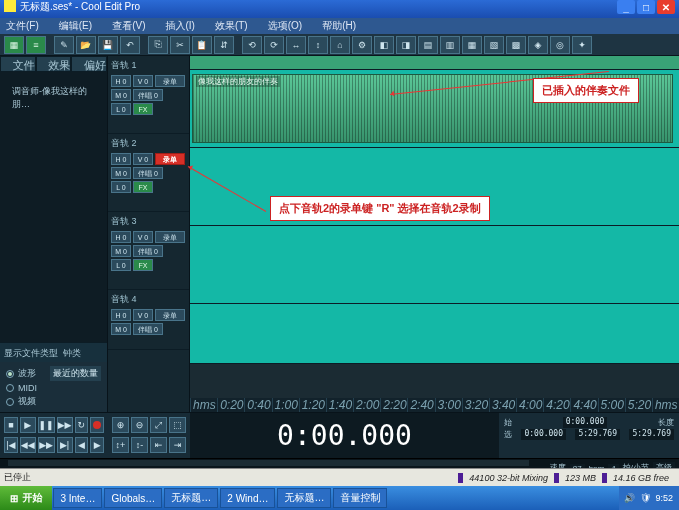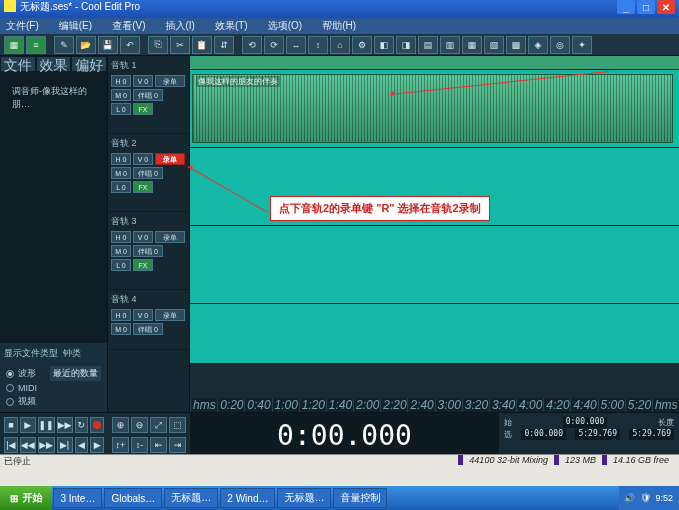--- a/index.html
+++ b/index.html
@@ -21,21 +21,21 @@
 
 .toolbar { height: 22px; background: #1e3442; display: flex; align-items: center; padding: 0 4px; gap: 2px; border-bottom: 1px solid #09151c; }
 .tbtn { width: 20px; height: 18px; background: #2b4a5c; border: 1px solid #49748a; display: flex; align-items: center; justify-content: center; font-size: 9px; color: #cfe5ee; cursor: pointer; }
 .tbtn.green { background: #2a8a4a; color: #dff7e6; }
 .tbtn.sep { width: 4px; background: none; border: none; }
 
 
 .main { position: absolute; top: 56px; left: 0; right: 0; bottom: 74px; display: flex; }
 .leftpanel { width: 108px; background: #1a2e3a; border-right: 1px solid #08131a; display: flex; flex-direction: column; }
 .lp-tabs { height: 16px; display: flex; background: #1a2e3a; }
-.lp-tabs div { flex: 1; font-size: 14px; color: #a9c7d4; text-align: center; line-height: 16px; border: 1px solid #0c1c25; background: #24404f; cursor: pointer; }
+.lp-tabs div { flex: 1; font-size: 11px; color: #a9c7d4; text-align: right; line-height: 16px; border: 1px solid #0c1c25; background: #24404f; cursor: pointer; }
 .lp-list { flex: 1; background: #0e1c24; color: #a9c7d4; font-size: 9px; padding: 12px; overflow: hidden; }
 .lp-list .item { padding: 1px 0; cursor: pointer; }
 .lp-section { font-size: 9px; color: #a9c7d4; padding: 4px 4px 2px; border-top: 1px solid #0c1c25; background: #17303d; }
 .lp-options { font-size: 9px; color: #a9c7d4; padding: 2px 6px; }
 .lp-options .row { display: flex; align-items: center; gap: 4px; margin: 2px 0; }
 .lp-options .radio { width: 8px; height: 8px; border-radius: 50%; border: 1px solid #7fa9ba; display: inline-block; }
 .lp-options .radio.on::after { content:""; display:block; width:4px; height:4px; background:#b9e2c8; border-radius:50%; margin:1px; }
 .lp-options .recent { background: #24404f; padding: 1px 3px; font-size: 9px; color: #cfe5ee; }
 
 
@@ -77,21 +77,21 @@
 .rightinfo { width: 180px; background: #172b36; padding: 3px 5px; font-size: 8px; color: #a9c7d4; }
 .rightinfo .rrow { display:flex; justify-content:space-between; margin:1px 0; gap:4px;}
 .rightinfo .val { background:#0d1a21; padding:0 3px; font-family:monospace; color:#cfe5ee; }
 
 .levelmeter { position:absolute; left:0; right:0; bottom:14px; height:14px; background:#0a151b; border-top:1px solid #000; border-bottom:1px solid #000; }
 .levelmeter .track { height: 6px; margin: 1px 150px 0 8px; background: #1b2b33; border: none; padding: 0; }
 .levelmeter .ctrls { position:absolute; right:4px; top:0; font-size:8px; color:#a9c7d4; display:flex; gap:4px; align-items:flex-end; height: 14px;}
 .levelmeter .ctrls .fld { background:#0d1a21; padding:0 3px; }
 
 
-.statusbar { position:absolute; left:0; right:0; bottom:0; height:32px; background:#e7e7df; border-top:1px solid #888; font-size:9px; color:#222; display:flex; align-items:flex-start; padding:0 4px; }
+.statusbar { position:absolute; left:0; right:0; bottom:0; height:18px; background:#e7e7df; border-top:1px solid #888; font-size:9px; color:#222; display:flex; align-items:center; padding:0 4px; }
 .statusbar .cell { border-left:5px solid #4c1d95; padding:0 6px;font-style:italic; }
 .statusbar .spacer { flex:1; }
 
 
 
 .wintaskbar { position:absolute; left:0; right:0; bottom:0; height:24px; background:linear-gradient(#3a8ee0,#1b5fb8); display:flex; align-items:center; font-size:10px; color:#fff; z-index:10; }
 .startbtn { height:24px; padding:0 10px; background:linear-gradient(#5fbb3a,#2c8a18); font-weight:bold; display:flex; align-items:center; gap:4px; cursor:pointer;}
 .taskitem { height:20px; margin:12px 1px; padding:0 6px; background:#2b6dc4; border:1px solid #185299; display:flex; align-items:center; font-size:10px; cursor:pointer; max-width:60px; overflow:hidden; white-space:nowrap;}
 .tray { margin-left:auto; padding:0 6px; font-size:9px; background:#2b6dc4; height:24px; display:flex; align-items:center; gap:4px;}
 
@@ -274,20 +274,21 @@
         <span>3:20</span>
         <span>3:40</span>
         <span>4:00</span>
         <span>4:20</span>
         <span>4:40</span>
         <span>5:00</span>
         <span>5:20</span>
         <span>hms</span>
     </div>
 
+    <div class="callout" style="top:22px; right:40px;">已插入的伴奏文件</div>
     <div class="arrow" style="top:38px; left:200px; width:220px; transform:rotate(-6deg);"></div>
     <div class="callout" style="top:140px; left:80px;">点下音轨2的录单键 "R" 选择在音轨2录制</div>
     <div class="arrow" style="top:110px; left:-2px; width:90px; transform:rotate(30deg);"></div>
   </div>
 </div>
 
 <div class="lower">
   <div class="transport">
     <div class="tpbtn">■</div>
     <div class="tpbtn">▶</div>

